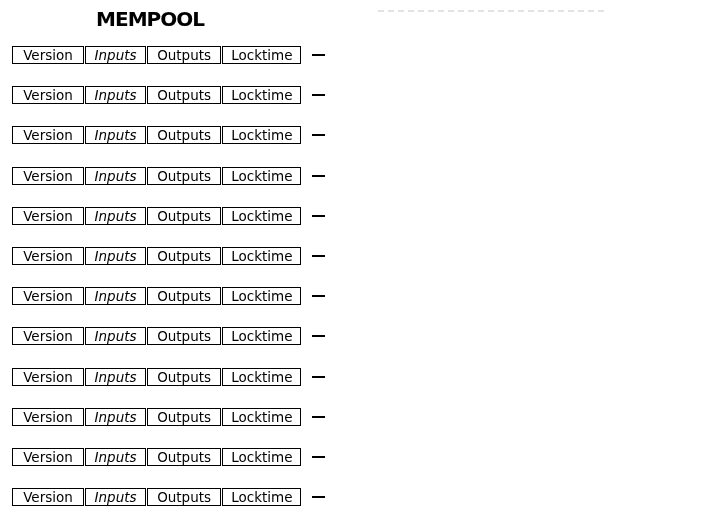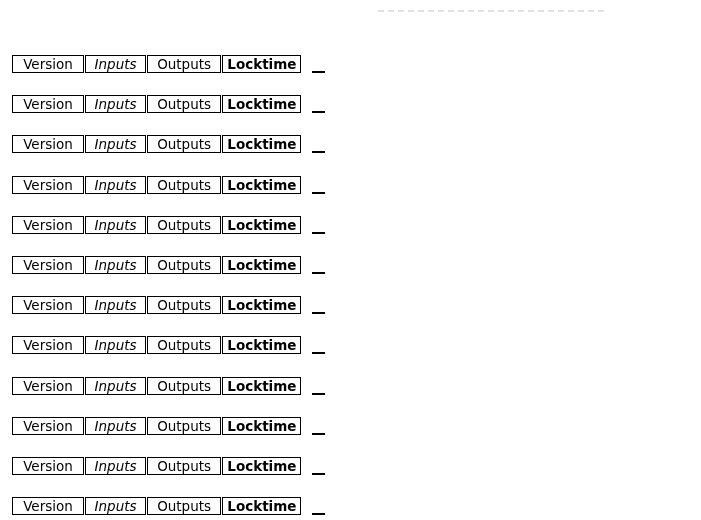--- a/index.html
+++ b/index.html
@@ -34,52 +34,53 @@
   .rows {
     position: absolute;
     left: 12px;
     top: 37px;
     display: flex;
     flex-direction: column;
     gap: 4.2px;
   }
   .tx-row {
     display: flex;
-    align-items: flex-end;
+    align-items: center;
     height: 36px;
   }
   .box {
     box-sizing: border-box;
     border: 1.8px solid #000000;
     background: #ffffff;
     display: flex;
     align-items: center;
     justify-content: center;
     font-size: 13.5px;
     color: #000000;
     margin-right: 1.3px;
     white-space: nowrap;
   }
   .box.version  { width: 72px; }
   .box.inputs   { width: 60.5px; font-style: italic; }
   .box.outputs  { width: 74px; }
-  .box.locktime { width: 79px; margin-right: 0; font-weight: bold; }
+  .box.locktime { width: 79px; margin-right: 0; }
   .status-box {
     box-sizing: border-box;
     width: 13.5px;
     margin-left: 10.5px;
     border: 1.8px solid #000000;
     background: #ffffff;
   }
 </style>
 </head>
 <body>
 
 <div id="canvas">
 
+  <div class="title">MEMPOOL</div>
 
   <div class="dashed-line"></div>
 
   <div class="rows">
     <div class="tx-row">
       <div class="box version">Version</div>
       <div class="box inputs">Inputs</div>
       <div class="box outputs">Outputs</div>
       <div class="box locktime">Locktime</div>
       <div class="status-box" style="background: rgb(255, 255, 255);"></div>

